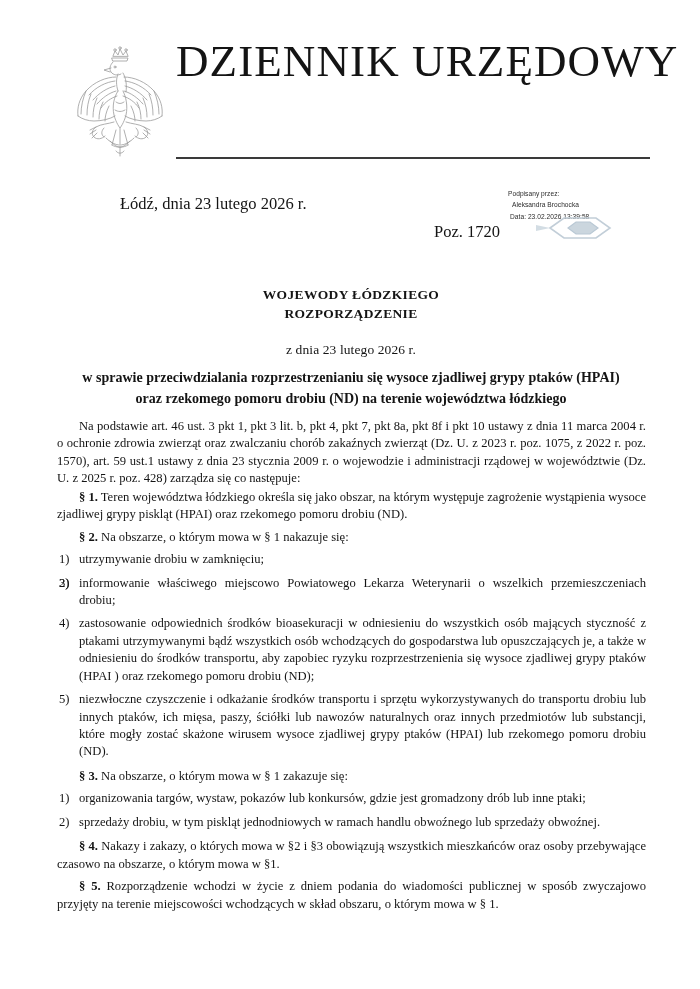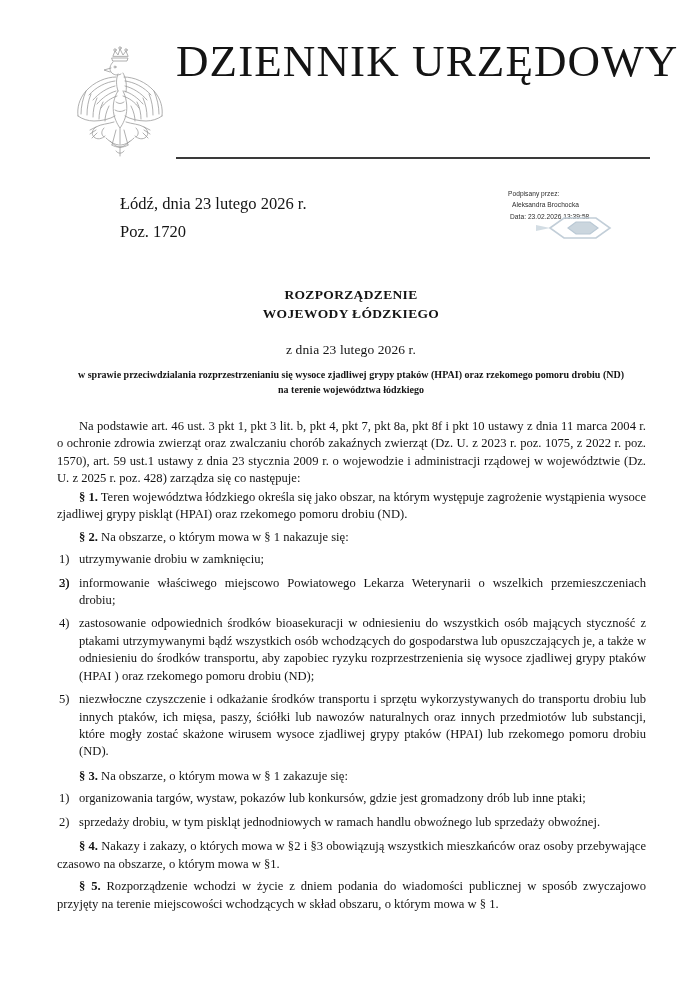--- a/index.html
+++ b/index.html
@@ -85,21 +85,21 @@
     width: 380px;
     text-align: left;
     font-size: 16.5px;
     margin-top: 8px;
   }
   .poz-line {
     position: absolute;
     left: 120px;
     top: 36px;
     width: 380px;
-    text-align: left;
+    text-align: right;
     font-size: 16.5px;
   }
 
   
   .signature-stamp {
     position: absolute;
     left: 508px;
     top: 2px;
     width: 122px;
     height: 62px;
@@ -141,21 +141,21 @@
     font-size: 13.5px;
     margin-top: 19px;
     letter-spacing: 0.1px;
   }
   .act-subject {
     position: absolute;
     left: 72px;
     top: 367px;
     width: 558px;
     text-align: center;
-    font-size: 10px;
+    font-size: 14px;
     font-weight: bold;
     line-height: 1.52;
     letter-spacing: 0.01px;
   }
 
   
   .body-text {
     position: absolute;
     left: 57px;
     top: 418px;
@@ -276,22 +276,22 @@
           <path d="M16 13 L30 3 L62 3 L76 13 L62 23 L30 23 Z" fill="none" stroke="#c2ced8" stroke-width="1.6"></path>
           <path d="M34 13 L42 7 L56 7 L64 13 L56 19 L42 19 Z" fill="#cbd6de" stroke="#b9c8d4" stroke-width="1.2"></path>
           <path d="M2 16 L16 13 L2 10 Z" fill="#d3dde4"></path>
         </svg>
       </div>
     </div>
   </div>
 
   <div class="act-head">
     <div class="act-title">
+      <div>WOJEWODY ŁÓDZKIEGO</div>
       <div>ROZPORZĄDZENIE</div>
-      <div>WOJEWODY ŁÓDZKIEGO</div>
     </div>
     <div class="act-date">z dnia 23 lutego 2026 r.</div>
   </div>
 
   <div class="act-subject">w sprawie przeciwdzialania rozprzestrzenianiu się wysoce zjadliwej grypy ptaków (HPAI) oraz rzekomego pomoru drobiu (ND) na terenie województwa łódzkiego</div>
 
   <div class="body-text">
 
     <p class="para gap-after">Na  podstawie  art. 46 ust.  3 pkt 1,  pkt 3 lit.  b, pkt 4,  pkt 7,  pkt 8a,  pkt 8f  i pkt 10 ustawy  z dnia  11 marca 2004 r.  o ochronie  zdrowia zwierząt  oraz  zwalczaniu chorób zakaźnych zwierząt (Dz. U.  z 2023 r.  poz.  1075, z 2022 r.  poz. 1570),  art. 59 ust.1  ustawy  z dnia  23 stycznia  2009 r.  o wojewodzie  i administracji  rządowej w województwie (Dz. U. z 2025 r. poz. 428) zarządza się co następuje:</p>
 

